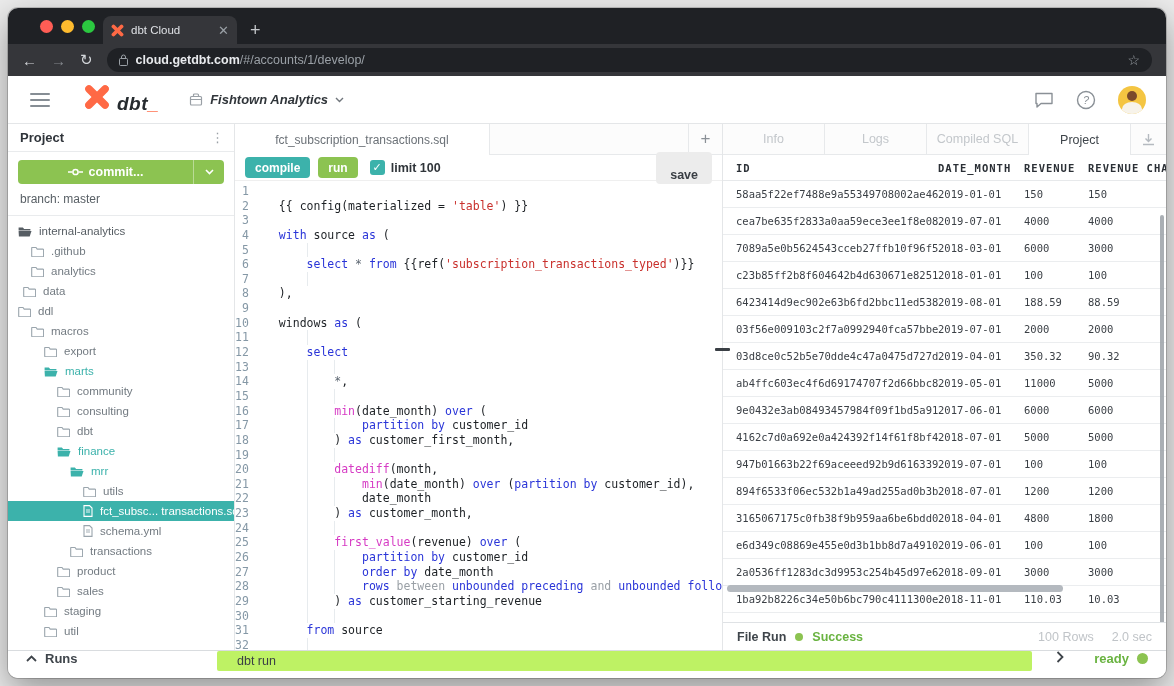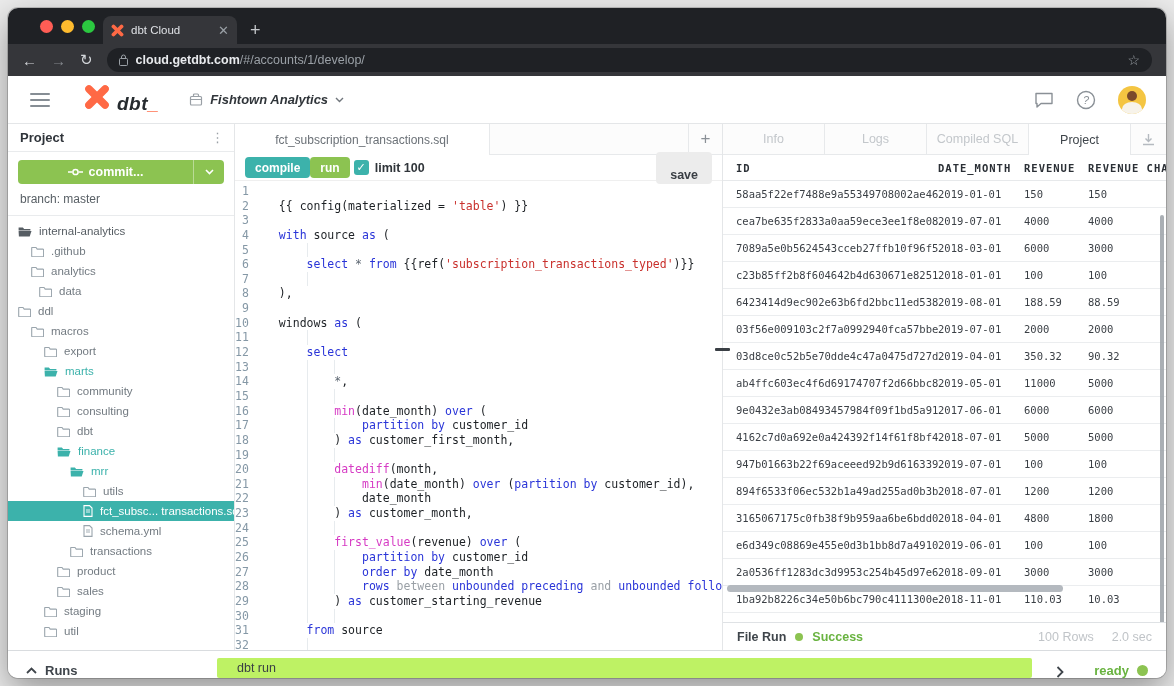--- a/index.html
+++ b/index.html
@@ -70,21 +70,21 @@
 
   
   .editor { width:487px; display:flex; flex-direction:column; background:#fff; position:relative; }
   .ed-tabbar { height:31px; display:flex; }
   .ed-tab { width:255px; background:#fff; border-right:1px solid #e7e9eb; display:flex;
     align-items:center; justify-content:center; font-size:12px; color:#6b7177; }
   .ed-tab-fill { flex:1; border-bottom:1px solid #e7e9eb; background:#fcfcfc; }
   .ed-tab-plus { width:34px; border-bottom:1px solid #e7e9eb; border-left:1px solid #e7e9eb;
     background:#fcfcfc; display:flex; align-items:center; justify-content:center;
     font-size:17px; color:#8a9096; }
-  .ed-toolbar { height:26px; display:flex; align-items:center; padding:0 10px;
+  .ed-toolbar { height:26px; display:flex; align-items:center; gap:8px; padding:0 10px;
     border-bottom:1px solid #efefef; }
   .pill-btn { height:21px; border-radius:4px; color:#fff; font-size:12px; font-weight:bold;
     display:flex; align-items:center; padding:0 10px; border:none; }
   .btn-compile { background:var(--teal); }
   .btn-run { background:var(--green); }
   .limit-wrap { display:flex; align-items:center; gap:6px; margin-left:4px; }
   .checkbox { width:15px; height:15px; background:var(--teal); border-radius:3px; color:#fff;
     font-size:11px; display:flex; align-items:center; justify-content:center; }
   .limit-lbl { font-size:12.5px; font-weight:bold; color:#30353a; }
   .btn-save { margin-left:auto; height:22px; background:#ececec; border:none; border-radius:4px;
@@ -126,21 +126,21 @@
     border-radius:4px; }
   .status-row { height:28px; border-top:1px solid #dfe2e5; display:flex; align-items:center;
     padding:0 14px; gap:9px; background:#fff; }
   .fr-label { font-size:12.5px; font-weight:bold; color:#3f454b; }
   .dot { width:8px; height:8px; border-radius:50%; background:var(--green); }
   .success { font-size:12.5px; font-weight:bold; color:var(--greentext); }
   .status-right { margin-left:auto; display:flex; gap:18px; font-size:12.5px; color:#c0c4c8; }
 
   
   .bottombar { position:absolute; left:0; top:642px; width:100%; height:28px; background:#fff;
-    border-top:1px solid #d9dcdf; display:flex; align-items:flex-end; }
+    border-top:1px solid #d9dcdf; display:flex; align-items:flex-start; }
   .runs-toggle { display:flex; align-items:center; gap:8px; padding-left:18px; width:209px; }
   .runs-lbl { font-size:13px; font-weight:bold; color:#3f454b; }
   .cmd-strip { width:815px; height:20px; background:#bef264; border-radius:2px; display:flex;
     align-items:center; padding-left:20px; font-size:12.5px; color:#3a3f45; }
   .chev-right { margin-left:24px; }
   .ready-wrap { margin-left:auto; display:flex; align-items:center; gap:8px; padding-right:18px; }
   .ready-lbl { font-size:13px; font-weight:bold; color:var(--greentext); }
   .ready-dot { width:11px; height:11px; border-radius:50%; background:var(--green); }
 
   svg { display:block; }
@@ -286,21 +286,21 @@
             <span class="lbl">.github</span>
           </div>
           <div class="tree-row" style="padding-left: 23px;">
             <span>
               <svg width="13" height="11" viewBox="0 0 13 11">
                 <path d="M1 1.5h4l1.2 1.6H12a.6.6 0 0 1 .6.6v6.2a.8.8 0 0 1-.8.8H1.5a.8.8 0 0 1-.8-.8V1.8z" fill="none" stroke="#9aa5ad" stroke-width="1.1"></path>
               </svg>
             </span>
             <span class="lbl">analytics</span>
           </div>
-          <div class="tree-row" style="padding-left: 31px;">
+          <div class="tree-row" style="padding-left: 15px;">
             <span>
               <svg width="13" height="11" viewBox="0 0 13 11">
                 <path d="M1 1.5h4l1.2 1.6H12a.6.6 0 0 1 .6.6v6.2a.8.8 0 0 1-.8.8H1.5a.8.8 0 0 1-.8-.8V1.8z" fill="none" stroke="#9aa5ad" stroke-width="1.1"></path>
               </svg>
             </span>
             <span class="lbl">data</span>
           </div>
           <div class="tree-row" style="padding-left: 10px;">
             <span>
               <svg width="13" height="11" viewBox="0 0 13 11">

